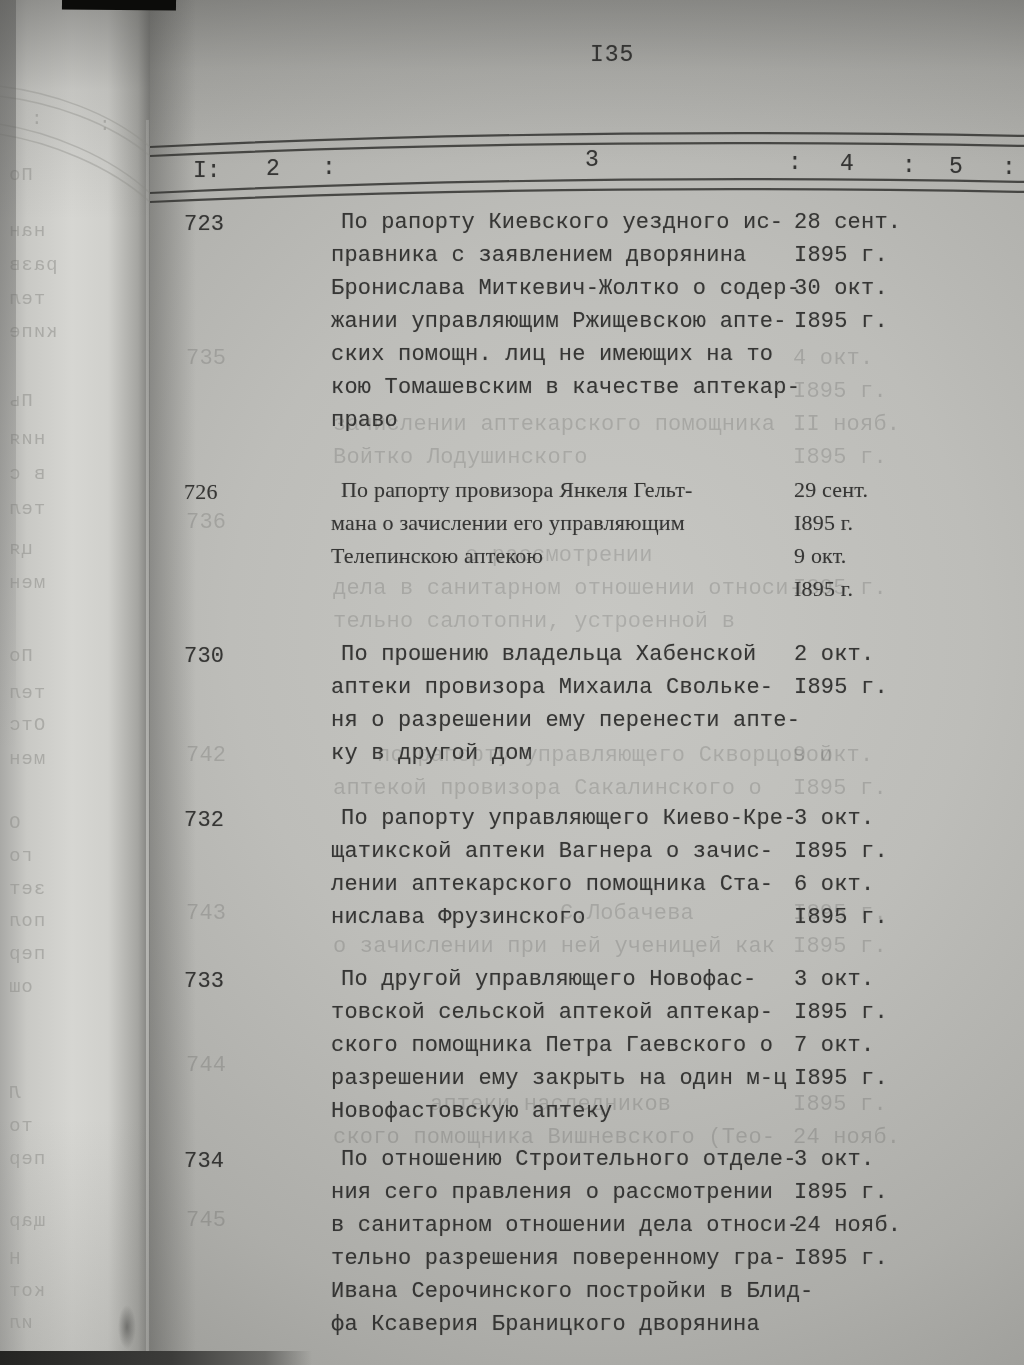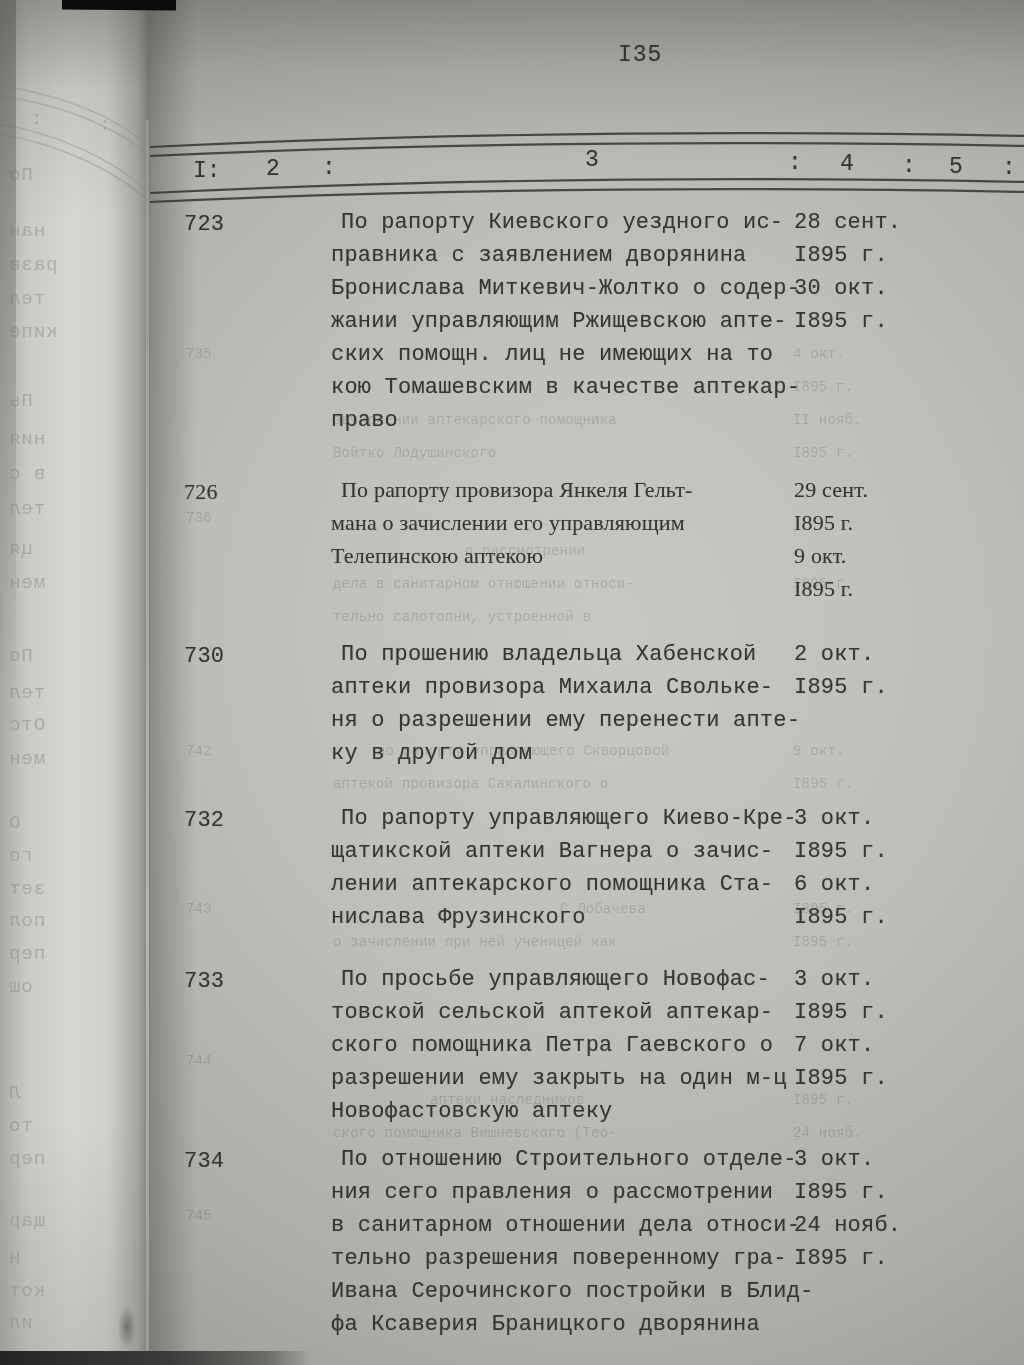--- a/index.html
+++ b/index.html
@@ -52,32 +52,32 @@
   }
   .photo-edge-left{
     position:absolute;left:0;top:0;width:16px;height:100%;
     background:linear-gradient(to bottom,rgba(88,88,86,.55),rgba(88,88,86,.2) 32%,rgba(0,0,0,0) 55%);
   }
   svg.rules{position:absolute;left:0;top:0;pointer-events:none;}
   svg.rules path{fill:none;stroke:#2e2e2c;stroke-width:2.2;opacity:.82;}
   svg.rules path.faint{stroke:#8b8b88;stroke-width:1.6;opacity:.4;}
 
   .ink{color:rgba(46,46,44,.92);text-shadow:0 0 1px rgba(46,46,44,.3);}
-  .page-number{position:absolute;left:590px;top:42px;font-size:23px;letter-spacing:1px;margin-left:28px;}
+  .page-number{position:absolute;left:590px;top:42px;font-size:23px;letter-spacing:1px;}
   .hcell{position:absolute;font-size:23px;}
 
   .entry{position:absolute;left:331px;width:600px;font-size:22px;letter-spacing:.2px;line-height:33px;}
   .entry .row{position:relative;height:33px;white-space:nowrap;}
   .entry .body{display:inline-block;}
   .entry .body.indent{padding-left:10px;}
   .entry .date{position:absolute;left:463px;top:0;white-space:nowrap;text-align:right;}
   .entry-num{position:absolute;left:-147px;top:2px;}
 
   .ghost-layer span{
-    position:absolute;font-size:14px;letter-spacing:.2px;white-space:nowrap;
+    position:absolute;font-size:22px;letter-spacing:.2px;white-space:nowrap;
     color:#000000;opacity:.13;filter:blur(.6px);text-align:right;
   }
   .facing-layer span{
     position:absolute;font-size:19px;letter-spacing:1px;white-space:nowrap;
     color:#8f8f8b;opacity:.55;filter:blur(.7px);transform:scaleX(-1);
   }
 </style>
 </head>
 <body>
 
@@ -203,21 +203,21 @@
       </div>
       <div class="entry" style="top: 802px;">
         <span class="entry-num ink">732</span>
         <div class="row"><span class="body ink indent">По рапорту управляющего Киево-Кре-</span><span class="date ink">3 окт.</span></div>
         <div class="row"><span class="body ink">щатикской аптеки Вагнера о зачис-</span><span class="date ink">I895 г.</span></div>
         <div class="row"><span class="body ink">лении аптекарского помощника Ста-</span><span class="date ink">6 окт.</span></div>
         <div class="row"><span class="body ink">нислава Фрузинского</span><span class="date ink">I895 г.</span></div>
       </div>
       <div class="entry" style="top: 963px;">
         <span class="entry-num ink">733</span>
-        <div class="row"><span class="body ink indent">По просьбе управляющего Новофас-</span><span class="date ink">3 окт.</span></div>
+        <div class="row"><span class="body ink indent">По другой управляющего Новофас-</span><span class="date ink">3 окт.</span></div>
         <div class="row"><span class="body ink">товской сельской аптекой аптекар-</span><span class="date ink">I895 г.</span></div>
         <div class="row"><span class="body ink">ского помощника Петра Гаевского о</span><span class="date ink">7 окт.</span></div>
         <div class="row"><span class="body ink">разрешении ему закрыть на один м-ц</span><span class="date ink">I895 г.</span></div>
         <div class="row"><span class="body ink">Новофастовскую аптеку</span></div>
       </div>
       <div class="entry" style="top: 1143px;">
         <span class="entry-num ink">734</span>
         <div class="row"><span class="body ink indent">По отношению Строительного отделе-</span><span class="date ink">3 окт.</span></div>
         <div class="row"><span class="body ink">ния сего правления о рассмотрении</span><span class="date ink">I895 г.</span></div>
         <div class="row"><span class="body ink">в санитарном отношении дела относи-</span><span class="date ink">24 нояб.</span></div>

